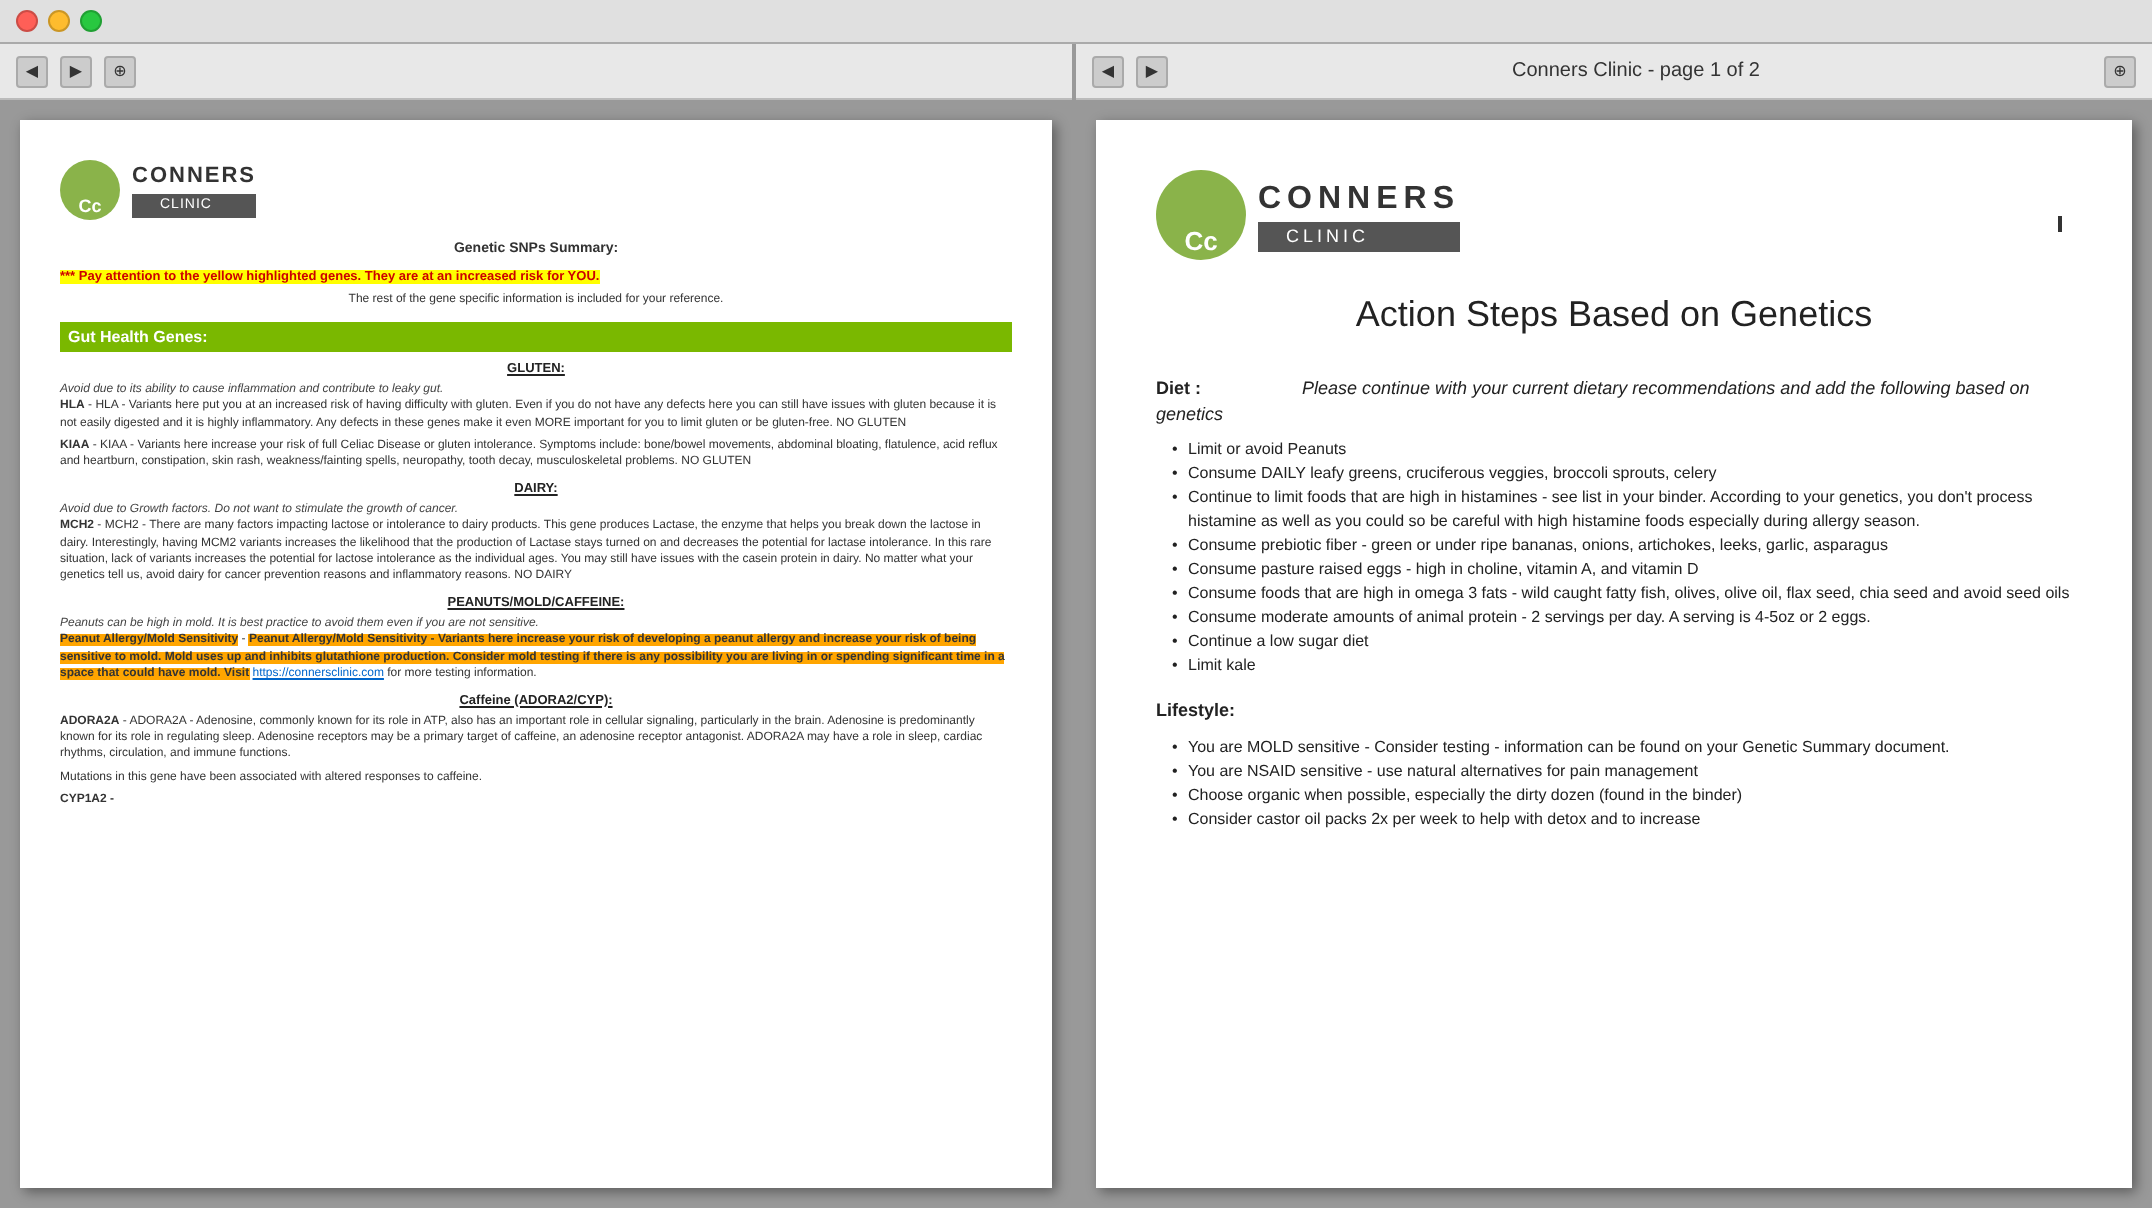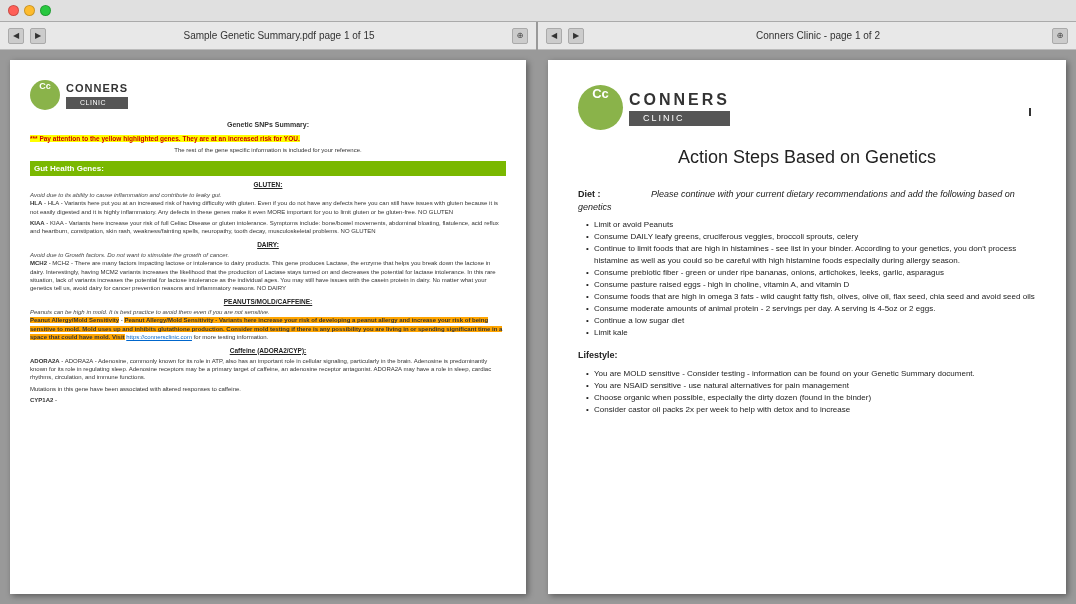--- a/index.html
+++ b/index.html
@@ -126,21 +126,21 @@
       align-items: center;
       margin-bottom: 10px;
     }
 
     .logo-circle {
       width: 30px;
       height: 30px;
       border-radius: 50%;
       background: #8ab34a;
       display: flex;
-      align-items: flex-start;
+      align-items: flex-end;
       justify-content: center;
       color: white;
       font-weight: bold;
       font-size: 9px;
       margin-right: 6px;
       flex-shrink: 0;
     }
 
     .logo-text-area {
       display: flex;
@@ -293,21 +293,20 @@
   </div>
 </div>
 
 <div class="main-content">
 
   <div class="pdf-panel-left">
 
     <div class="pdf-toolbar">
       <div class="toolbar-btn">◀</div>
       <div class="toolbar-btn">▶</div>
-      <span class="toolbar-title">Sample Genetic Summary.pdf page 1 of 15</span>
       <div class="toolbar-btn">⊕</div>
     </div>
 
     <div class="pdf-document">
       <div class="pdf-page">
 
         <div class="logo-area">
           <div class="logo-circle">
             <span>Cc</span>
           </div>

